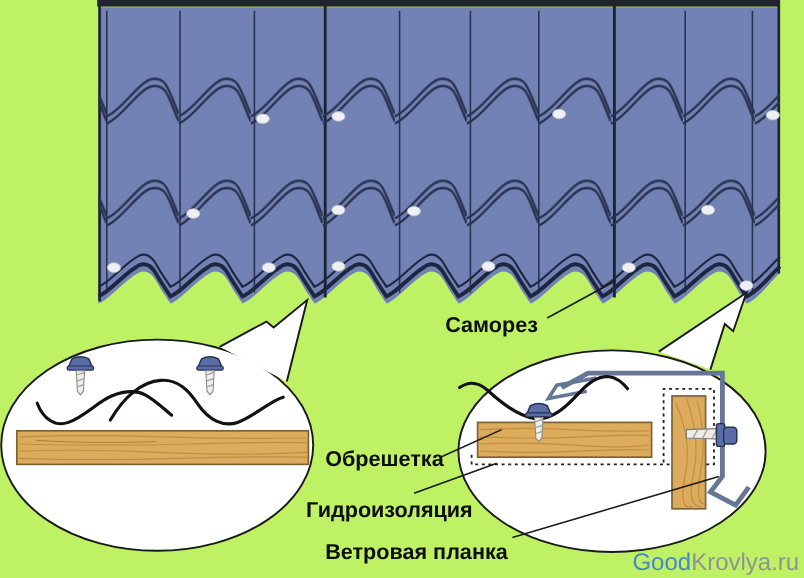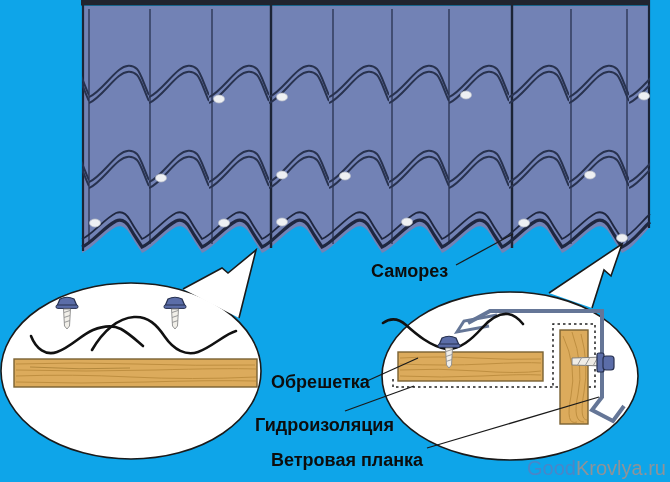--- a/index.html
+++ b/index.html
@@ -1,16 +1,16 @@
 <!DOCTYPE html>
 <html><head>
 <meta charset="utf-8">
 <style>
   html,body{margin:0;padding:0;background:#fff;}
-  .stage{position:relative;width:670px;height:482px;background:#0ea5e9;overflow:hidden;
+  .stage{position:relative;width:670px;height:482px;background:#bef264;overflow:hidden;
          font-family:"Liberation Sans", sans-serif;}
   svg{position:absolute;left:0;top:0;}
   text{font-family:"Liberation Sans", sans-serif;}
   .lbl{font-weight:bold;font-size:18px;fill:#0d0d0d;}
   .wm{font-size:20px;font-weight:normal;}
 </style>
 </head>
 <body>
 
 <div class="stage">

